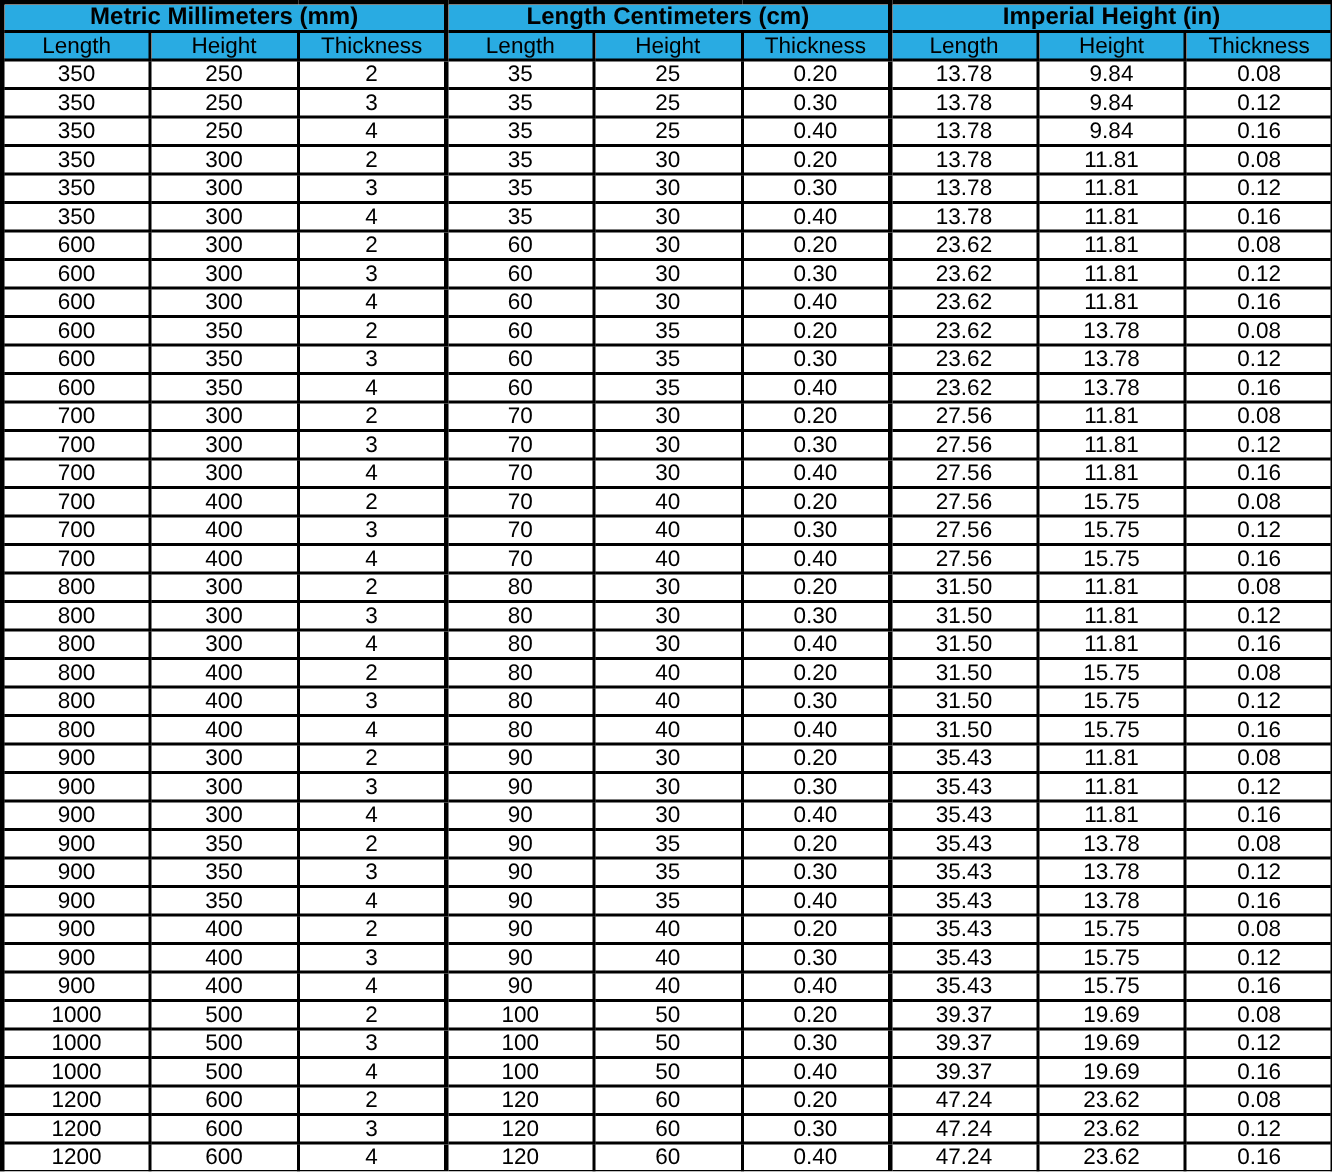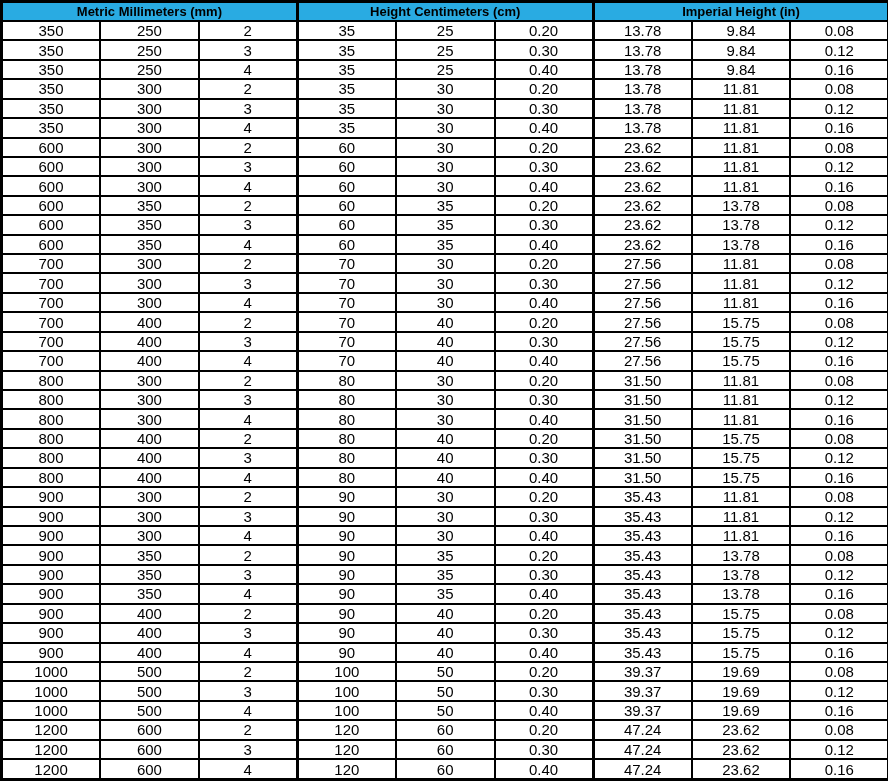--- a/index.html
+++ b/index.html
@@ -30,21 +30,21 @@
     color: #000000;
     font-size: 15px;
     line-height: 17px;
     height: 17px;
     overflow: hidden;
     white-space: nowrap;
   }
   table.conv th.group-header {
     background: #29ABE2;
     font-weight: bold;
-    font-size: 13px;
+    font-size: 16px;
   }
   table.conv th.sub-header {
     background: #29ABE2;
     font-weight: normal;
   }
   table.conv td.data-cell {
     background: #ffffff;
     font-weight: normal;
   }
   
@@ -63,23 +63,34 @@
         <col>
         <col>
         <col>
         <col>
         <col>
         <col>
     </colgroup>
     <thead>
       <tr>
         <th class="group-header group-end" colspan="3">Metric Millimeters (mm)</th>
-        <th class="group-header group-start group-end" colspan="3">Height Centimeters (cm)</th>
+        <th class="group-header group-start group-end" colspan="3">Length Centimeters (cm)</th>
         <th class="group-header group-start" colspan="3">Imperial Height (in)</th>
       </tr>
+      <tr id="subheader-row">
+          <th class="sub-header">Length</th>
+          <th class="sub-header">Height</th>
+          <th class="sub-header group-end">Thickness</th>
+          <th class="sub-header group-start">Length</th>
+          <th class="sub-header">Height</th>
+          <th class="sub-header group-end">Thickness</th>
+          <th class="sub-header group-start">Length</th>
+          <th class="sub-header">Height</th>
+          <th class="sub-header">Thickness</th>
+        </tr>
     </thead>
     <tbody id="table-body">
         <tr>
           <td class="data-cell">350</td>
           <td class="data-cell">250</td>
           <td class="data-cell group-end">2</td>
           <td class="data-cell group-start">35</td>
           <td class="data-cell">25</td>
           <td class="data-cell group-end">0.20</td>
           <td class="data-cell group-start">13.78</td>

